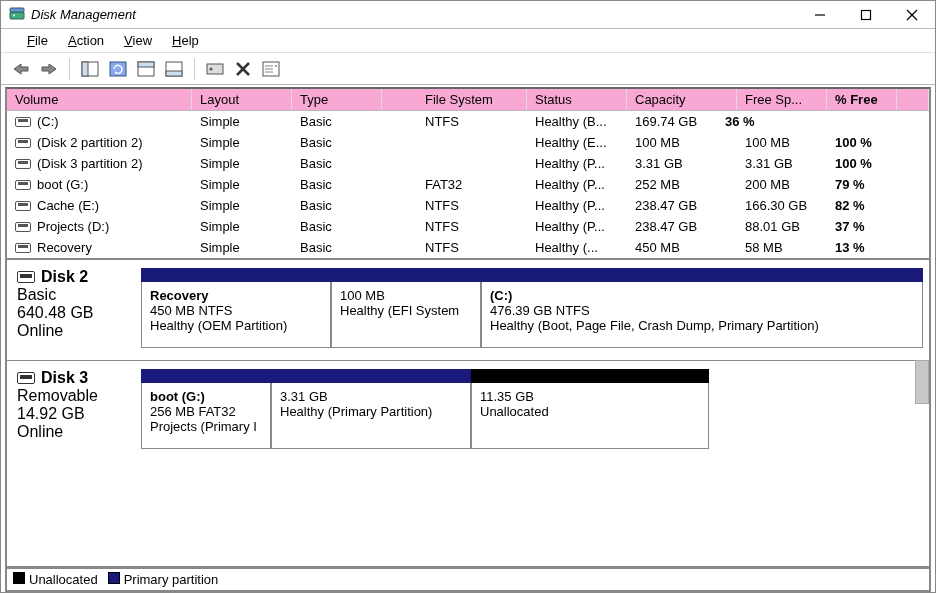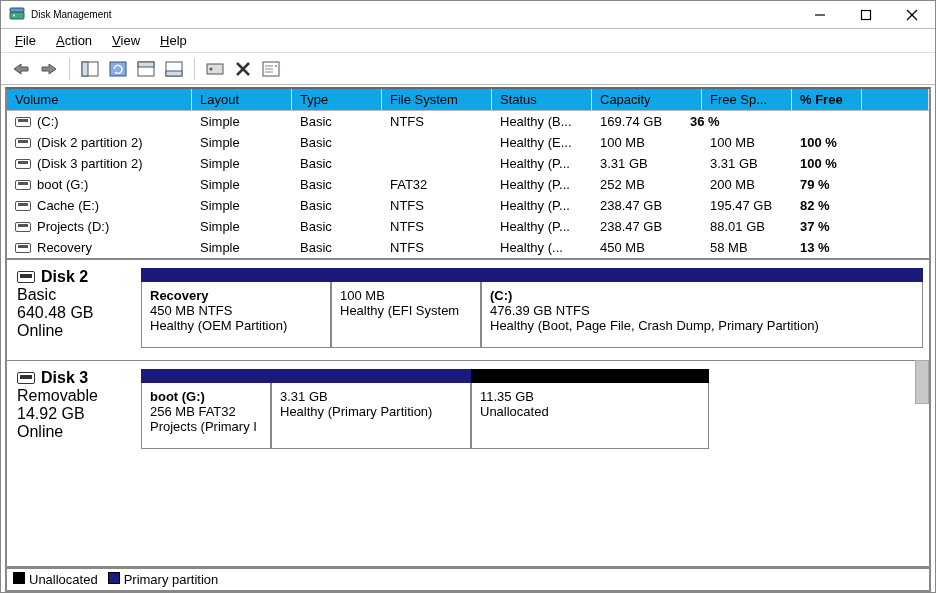--- a/index.html
+++ b/index.html
@@ -2,49 +2,49 @@
 <html><head>
 <meta charset="utf-8">
 <style>
   * { box-sizing: border-box; }
   html, body { margin:0; padding:0; font-family: "Segoe UI", Tahoma, sans-serif; font-size:13px; color:#000; }
   body { width:936px; height:593px; background:#fff; border:1px solid #888; position:relative; overflow:hidden; }
 
   
   .titlebar { height:28px; display:flex; align-items:center; padding:0 0 0 8px; border-bottom:1px solid #bbb; }
   .titlebar .app-icon { width:16px; height:16px; margin-right:6px; }
-  .titlebar .title-text { flex:1; font-size:10px; }
+  .titlebar .title-text { flex:1; font-size:13px;font-style:italic; }
   .titlebar .win-btns { display:flex; }
   .titlebar .win-btns .wbtn { width:46px; height:28px; display:flex; align-items:center; justify-content:center; }
   .titlebar .win-btns .wbtn svg { stroke:#000; }
 
   
-  .menubar { height:24px; display:flex; align-items:stretch; padding:0 4px; border-bottom:1px solid #e0e0e0; }
+  .menubar { height:24px; display:flex; align-items:stretch; padding:0 16px; border-bottom:1px solid #e0e0e0; }
   .menubar .menu-item { padding:0 10px; display:flex; align-items:center; font-size:13px; }
   .menubar .menu-item .ul { text-decoration:underline; }
 
   
   .toolbar { height:32px; display:flex; align-items:center; padding:0 8px; gap:4px; border-bottom:1px solid #bbb; }
   .toolbar .tb-btn { width:24px; height:24px; display:flex; align-items:center; justify-content:center; border:1px solid transparent; }
   .toolbar .tb-sep { width:1px; height:22px; background:#ccc; margin:0 4px; }
 
   
   .main { position:absolute; top:86px; bottom:24px; left:4px; right:4px; border:2px solid #888; border-top-color:#666; display:flex; flex-direction:column; }
 
   
   .vol-pane { border-bottom:2px solid #888; }
-  .vol-head { display:flex; border-bottom:1px solid #bbb; background:#0ea5e9; }
+  .vol-head { display:flex; border-bottom:1px solid #bbb; background:#f9a8d4; }
   .vol-head .col, .vol-row .col { padding:3px 8px; white-space:nowrap; overflow:hidden; text-overflow:ellipsis; border-right:1px solid #ddd; }
   .vol-head .col { font-size:13px; }
   .vol-row { display:flex; }
   .vol-row .col { border-right:1px solid transparent; }
   .col-vol { width:185px; display:flex; align-items:center; gap:6px; }
   .col-lay { width:100px; }
   .col-typ { width:90px; }
-  .col-fs  { width:110px; }
+  .col-fs  { width:110px;margin-left:35px; }
   .col-sta { width:100px; }
   .col-cap { width:110px; }
   .col-fre { width:90px; }
   .col-pfr { width:70px;font-weight:bold; }
   .vol-head .col:last-child { flex:1; }
 
   .vol-body { }
   .vol-body .mini-disk { width:16px; height:10px; border:1px solid #555; border-radius:2px; position:relative; }
   .vol-body .mini-disk::after { content:""; position:absolute; left:2px; top:1px; width:10px; height:3px; background:#555; }
 
@@ -250,21 +250,21 @@
         <div class="vol-row">
           <div class="col col-vol">
             <span class="mini-disk"></span>
             <span>Cache (E:)</span>
           </div>
           <div class="col col-lay">Simple</div>
           <div class="col col-typ">Basic</div>
           <div class="col col-fs">NTFS</div>
           <div class="col col-sta">Healthy (P...</div>
           <div class="col col-cap">238.47 GB</div>
-          <div class="col col-fre">195.47 GB</div>
+          <div class="col col-fre">166.30 GB</div>
           <div class="col col-pfr">82 %</div>
         </div>
         <div class="vol-row">
           <div class="col col-vol">
             <span class="mini-disk"></span>
             <span>Projects (D:)</span>
           </div>
           <div class="col col-lay">Simple</div>
           <div class="col col-typ">Basic</div>
           <div class="col col-fs">NTFS</div>

